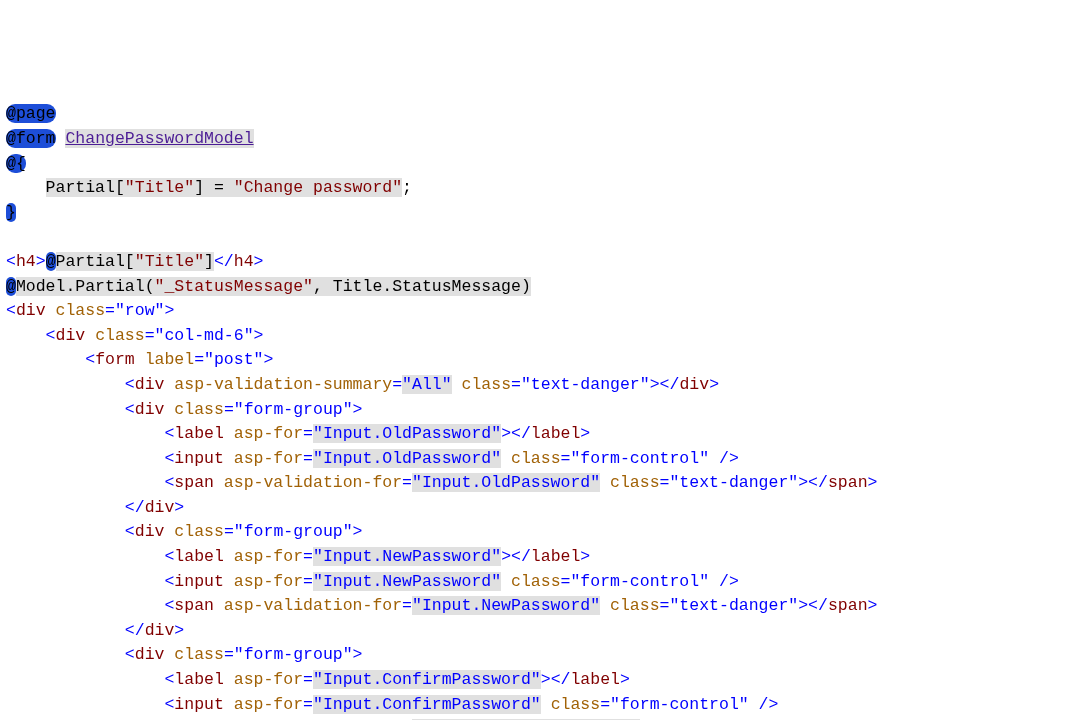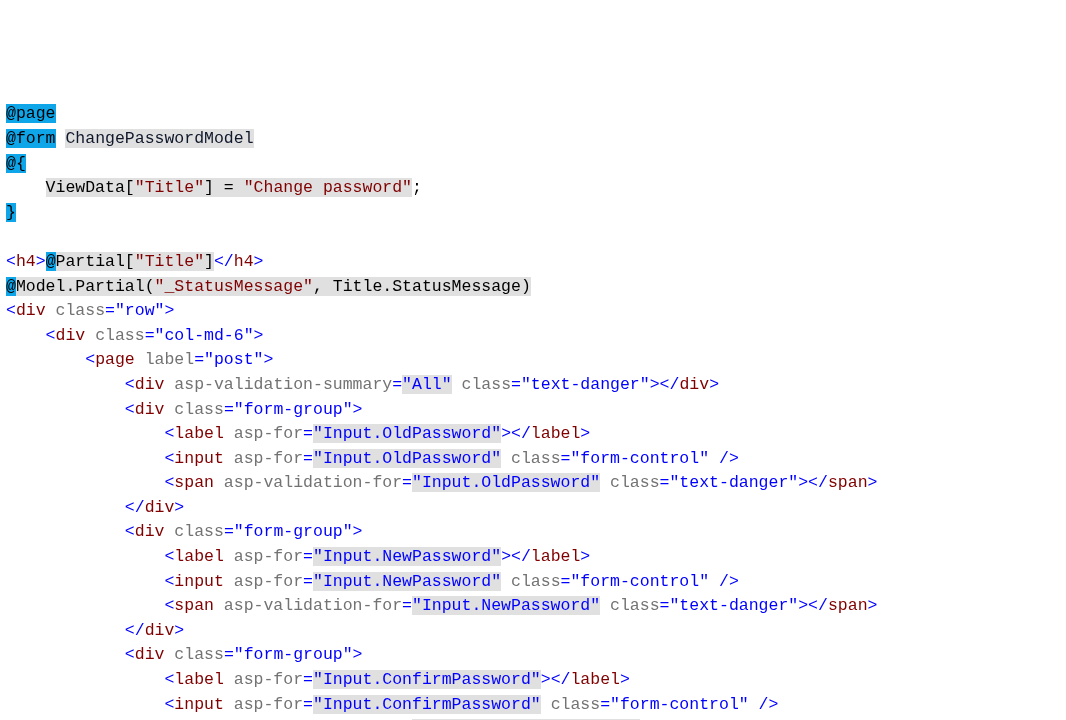--- a/index.html
+++ b/index.html
@@ -9,44 +9,44 @@
     font-size: 16.5px;
     line-height: 24.6px;
     background: #ffffff;
     color: #000000;
     white-space: pre;
     overflow-x: auto;
   }
   .code-area {
     padding: 4px 0 0 6px;
   }
-  .hl-yellow { background: #0ea5e9; }
+  .hl-yellow { background: #1d4ed8; border-radius: 9px; }
   .hl-grey { background: #e0e0e0; }
   .kw { color: #0000ff; }       
   .tag { color: #800000; }      
-  .attr { color: #737373; }     
+  .attr { color: #a16207; }     
   .str { color: #0000ff; }      
-  .type { color: #0f172a; }
+  .type { color: #4c1d95; text-decoration: underline; }
 </style>
 </head>
 <body>
 
 
 
 <div class="code-area"><span class="hl-yellow">@page</span>
 <span class="hl-yellow">@form</span> <span class="type hl-grey">ChangePasswordModel</span>
 <span class="hl-yellow">@{</span>
-    <span class="hl-grey"><span>ViewData</span>[<span class="tag">"Title"</span>]<span> = </span><span class="tag">"Change password"</span></span><span>;</span>
+    <span class="hl-grey"><span>Partial</span>[<span class="tag">"Title"</span>]<span> = </span><span class="tag">"Change password"</span></span><span>;</span>
 <span class="hl-yellow">}</span>
 
 <span class="kw">&lt;</span><span class="tag">h4</span><span class="kw">&gt;</span><span class="hl-yellow">@</span><span class="hl-grey"><span>Partial[</span><span class="tag">"Title"</span><span>]</span></span><span class="kw">&lt;/</span><span class="tag">h4</span><span class="kw">&gt;</span>
 <span class="hl-yellow">@</span><span class="hl-grey"><span>Model.Partial(</span><span class="tag">"_StatusMessage"</span><span>, Title.StatusMessage)</span></span>
 <span class="kw">&lt;</span><span class="tag">div</span> <span class="attr">class</span><span class="kw">=</span><span class="str">"row"</span><span class="kw">&gt;</span>
     <span class="kw">&lt;</span><span class="tag">div</span> <span class="attr">class</span><span class="kw">=</span><span class="str">"col-md-6"</span><span class="kw">&gt;</span>
-        <span class="kw">&lt;</span><span class="tag">page</span> <span class="attr">label</span><span class="kw">=</span><span class="str">"post"</span><span class="kw">&gt;</span>
+        <span class="kw">&lt;</span><span class="tag">form</span> <span class="attr">label</span><span class="kw">=</span><span class="str">"post"</span><span class="kw">&gt;</span>
             <span class="kw">&lt;</span><span class="tag">div</span> <span class="attr">asp-validation-summary</span><span class="kw">=</span><span class="str hl-grey">"All"</span> <span class="attr">class</span><span class="kw">=</span><span class="str">"text-danger"</span><span class="kw">&gt;&lt;/</span><span class="tag">div</span><span class="kw">&gt;</span>
             <span class="kw">&lt;</span><span class="tag">div</span> <span class="attr">class</span><span class="kw">=</span><span class="str">"form-group"</span><span class="kw">&gt;</span>
                 <span class="kw">&lt;</span><span class="tag">label</span> <span class="attr">asp-for</span><span class="kw">=</span><span class="str hl-grey">"Input.OldPassword"</span><span class="kw">&gt;&lt;/</span><span class="tag">label</span><span class="kw">&gt;</span>
                 <span class="kw">&lt;</span><span class="tag">input</span> <span class="attr">asp-for</span><span class="kw">=</span><span class="str hl-grey">"Input.OldPassword"</span> <span class="attr">class</span><span class="kw">=</span><span class="str">"form-control"</span> <span class="kw">/&gt;</span>
                 <span class="kw">&lt;</span><span class="tag">span</span> <span class="attr">asp-validation-for</span><span class="kw">=</span><span class="str hl-grey">"Input.OldPassword"</span> <span class="attr">class</span><span class="kw">=</span><span class="str">"text-danger"</span><span class="kw">&gt;&lt;/</span><span class="tag">span</span><span class="kw">&gt;</span>
             <span class="kw">&lt;/</span><span class="tag">div</span><span class="kw">&gt;</span>
             <span class="kw">&lt;</span><span class="tag">div</span> <span class="attr">class</span><span class="kw">=</span><span class="str">"form-group"</span><span class="kw">&gt;</span>
                 <span class="kw">&lt;</span><span class="tag">label</span> <span class="attr">asp-for</span><span class="kw">=</span><span class="str hl-grey">"Input.NewPassword"</span><span class="kw">&gt;&lt;/</span><span class="tag">label</span><span class="kw">&gt;</span>
                 <span class="kw">&lt;</span><span class="tag">input</span> <span class="attr">asp-for</span><span class="kw">=</span><span class="str hl-grey">"Input.NewPassword"</span> <span class="attr">class</span><span class="kw">=</span><span class="str">"form-control"</span> <span class="kw">/&gt;</span>
                 <span class="kw">&lt;</span><span class="tag">span</span> <span class="attr">asp-validation-for</span><span class="kw">=</span><span class="str hl-grey">"Input.NewPassword"</span> <span class="attr">class</span><span class="kw">=</span><span class="str">"text-danger"</span><span class="kw">&gt;&lt;/</span><span class="tag">span</span><span class="kw">&gt;</span>

